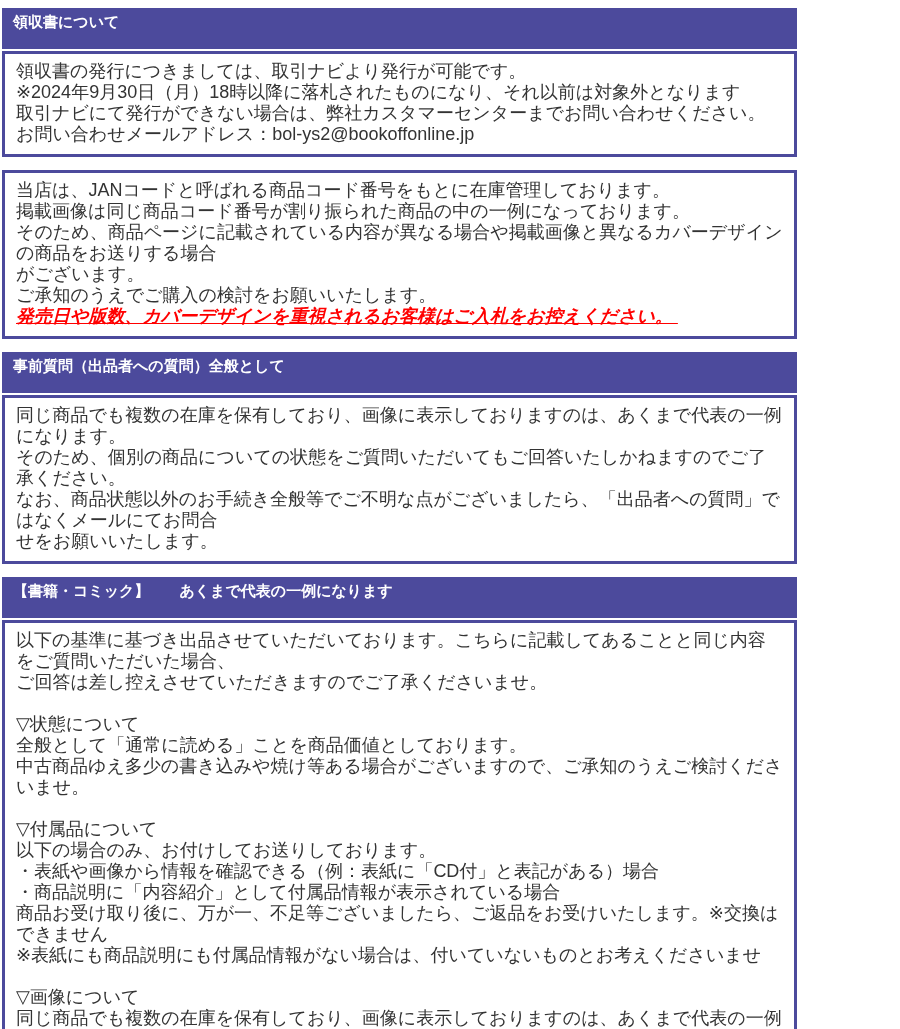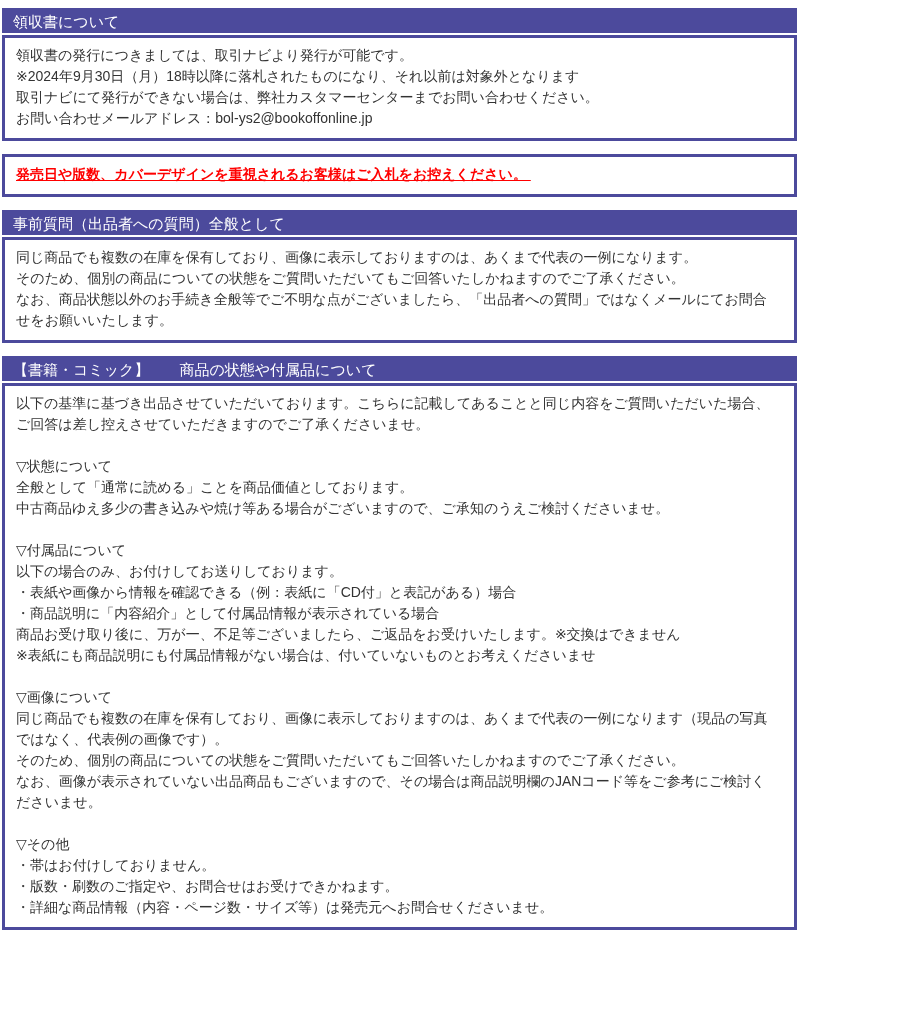--- a/index.html
+++ b/index.html
@@ -17,77 +17,83 @@
     color:var(--body-fg);
   }
   .wrap{
     width:795px;
     margin:8px 0 20px 2px;
   }
   .sec{margin-bottom:13px;}
   .sec-header{
     background:var(--header-bg);
     color:var(--header-fg);
-    font-weight:normal;
+    font-weight:bold;
     font-size:15px;
     line-height:16px;
-    padding:6px 11px 3px;
+    padding:6px 11px 19px;
     margin-bottom:2px;
   }
   .sec-body{
     border:3px solid var(--border-color);
     background:#ffffff;
     padding:7px 11px 9px;
-    font-size:14px;
+    font-size:18px;
     line-height:21px;
     color:var(--body-fg);
   }
   .lines{
     white-space:pre-line;
   }
   .warning{
     color:var(--warning-fg);
     font-weight:bold;
     text-decoration:underline;
     white-space:pre;
+    font-style:italic;
   }
 </style>
 </head>
 <body>
 
 <div class="wrap">
 
   <section class="sec">
     <div class="sec-header">領収書について</div>
     <div class="sec-body">
       <div class="lines">領収書の発行につきましては、取引ナビより発行が可能です。
 ※2024年9月30日（月）18時以降に落札されたものになり、それ以前は対象外となります
 取引ナビにて発行ができない場合は、弊社カスタマーセンターまでお問い合わせください。
 お問い合わせメールアドレス：bol-ys2@bookoffonline.jp</div>
     </div>
   </section>
 
   <section class="sec">
     <div class="sec-body">
+      <div class="lines">当店は、JANコードと呼ばれる商品コード番号をもとに在庫管理しております。
+掲載画像は同じ商品コード番号が割り振られた商品の中の一例になっております。
+そのため、商品ページに記載されている内容が異なる場合や掲載画像と異なるカバーデザインの商品をお送りする場合
+がございます。
+ご承知のうえでご購入の検討をお願いいたします。</div>
       <div class="warning">発売日や版数、カバーデザインを重視されるお客様はご入札をお控えください。&nbsp;</div>
     </div>
   </section>
 
   <section class="sec">
     <div class="sec-header">事前質問（出品者への質問）全般として</div>
     <div class="sec-body">
       <div class="lines">同じ商品でも複数の在庫を保有しており、画像に表示しておりますのは、あくまで代表の一例になります。
 そのため、個別の商品についての状態をご質問いただいてもご回答いたしかねますのでご了承ください。
 なお、商品状態以外のお手続き全般等でご不明な点がございましたら、「出品者への質問」ではなくメールにてお問合
 せをお願いいたします。</div>
     </div>
   </section>
 
   <section class="sec">
-    <div class="sec-header">【書籍・コミック】　　商品の状態や付属品について</div>
+    <div class="sec-header">【書籍・コミック】　　あくまで代表の一例になります</div>
     <div class="sec-body">
       <div class="lines">以下の基準に基づき出品させていただいております。こちらに記載してあることと同じ内容をご質問いただいた場合、
 ご回答は差し控えさせていただきますのでご了承くださいませ。
 
 ▽状態について
 全般として「通常に読める」ことを商品価値としております。
 中古商品ゆえ多少の書き込みや焼け等ある場合がございますので、ご承知のうえご検討くださいませ。
 
 ▽付属品について
 以下の場合のみ、お付けしてお送りしております。

